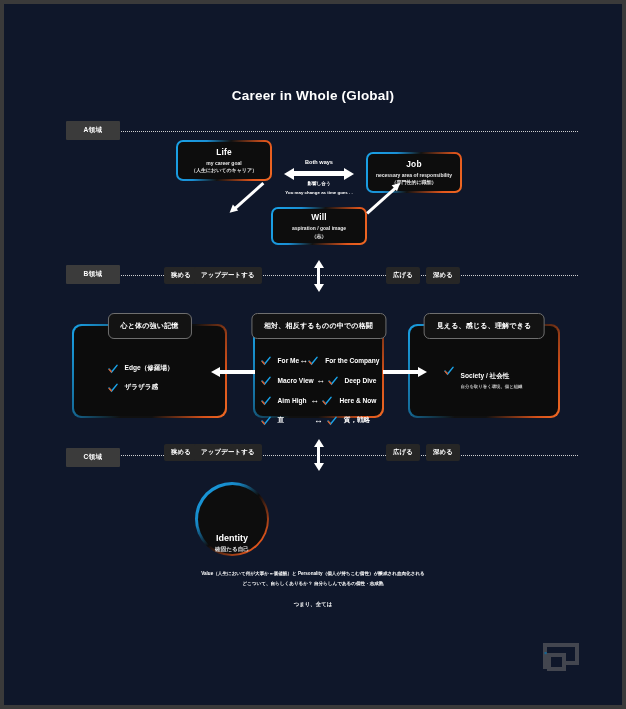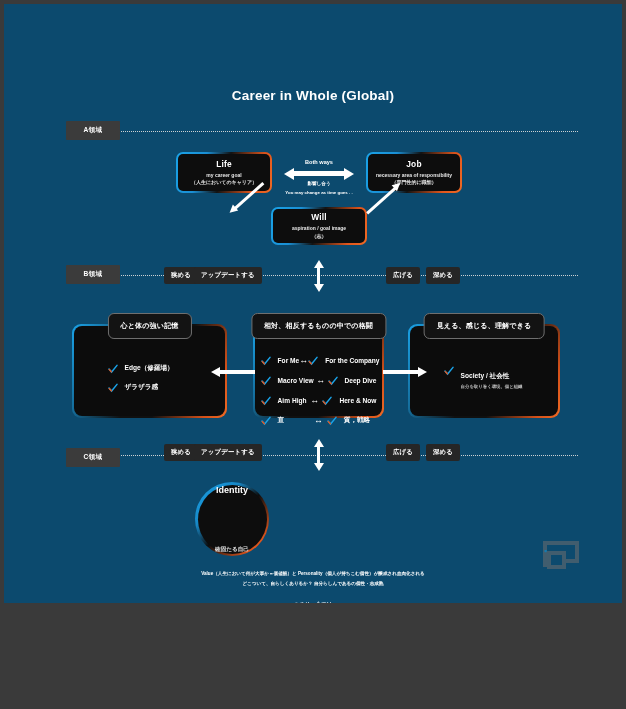--- a/index.html
+++ b/index.html
@@ -5,22 +5,22 @@
   * { box-sizing: border-box; margin: 0; padding: 0; }
   html, body {
     width: 626px; height: 709px;
     background: #3a3a3a;
     font-family: "Liberation Sans", sans-serif;
     overflow: hidden;
   }
   #slide {
     position: absolute;
     left: 4px; top: 4px;
-    width: 618px; height: 599px;
-    background: #0c4a6e;
+    width: 618px; height: 701px;
+    background: #0f172a;
     overflow: hidden;
   }
 
   
   #title {
     position: absolute; left: 0; top: 84px; width: 100%;
     text-align: center;
     color: #ffffff;
     font-size: 13.5px;
     font-weight: bold;
@@ -239,21 +239,21 @@
     padding: 2.5px;
     background: linear-gradient(135deg, #1aa3e8 0%, #1788c7 30%, #0d0d0d 52%, #e2561c 85%, #f4701f 100%);
   }
   .circle-inner {
     width: 100%; height: 100%;
     border-radius: 50%;
     background: #0d0d0d;
     display: flex;
     flex-direction: column;
     align-items: center;
-    justify-content: space-between;
+    justify-content: flex-end;
     text-align: center;
   }
   .circle-title { color: #ffffff; font-size: 9px; font-weight: bold; }
   .circle-sub { color: #e6e6e6; font-size: 5.6px; font-weight: bold; margin-top: 3px; }
 
   
   .foot-note {
     position: absolute;
     left: 0; width: 100%;
     text-align: center;
@@ -267,21 +267,21 @@
 </head>
 <body>
 
 <div id="slide">
 
   <div id="title">Career in Whole (Global)</div>
 
   <div class="divider" style="top:127px;"></div>
   <div class="zone-tag" style="left:62px; top:117px;">A領域</div>
 
-  <div class="card" style="left:172px; top:148px; width:96px; height:41px;">
+  <div class="card" style="left:172px; top:136px; width:96px; height:41px;">
     <div class="card-inner">
       <div class="card-title">Life</div>
       <div class="card-sub">
         <span>my career goal</span><br>
         <span>（人生においてのキャリア）</span>
       </div>
     </div>
   </div>
 
   <div class="card" style="left:267px; top:203px; width:96px; height:38px;">

